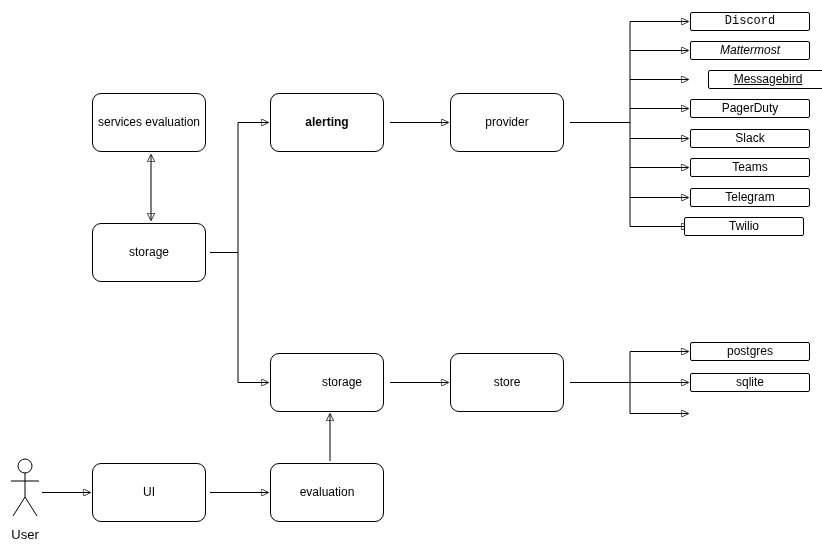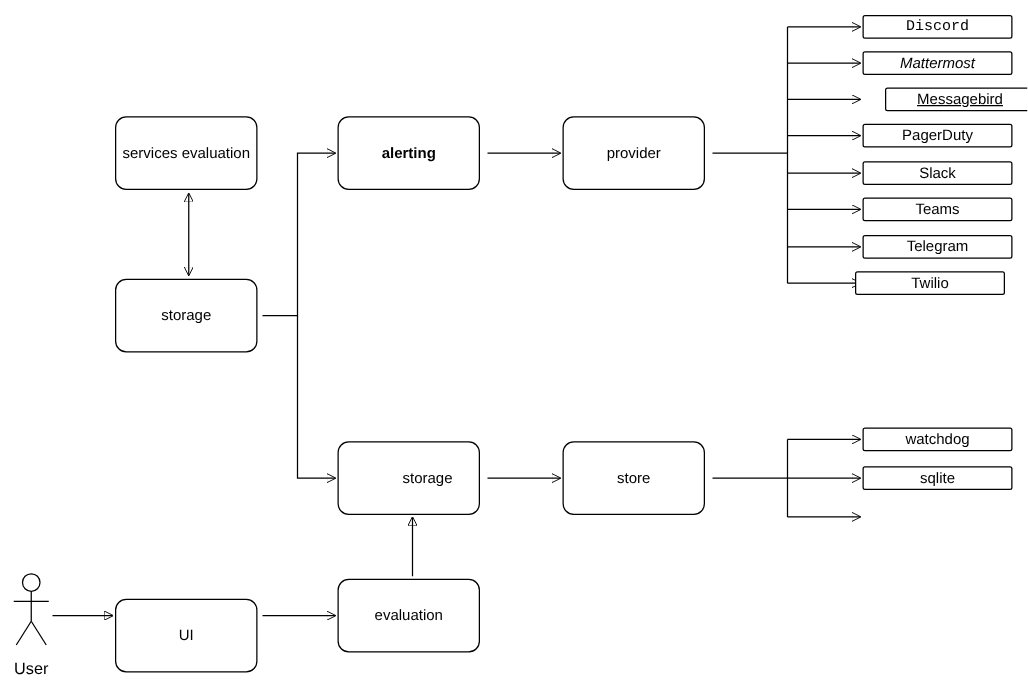--- a/index.html
+++ b/index.html
@@ -114,21 +114,21 @@
   </div>
   <div class="node big" style="left:450px; top:93px;">
     <span>provider</span>
   </div>
   <div class="node big" style="left:270px; top:353px;padding-left:30px;">
     <span>storage</span>
   </div>
   <div class="node big" style="left:450px; top:353px;">
     <span>store</span>
   </div>
-  <div class="node big" style="left:92px; top:463px;margin-top:16px;">
+  <div class="node big" style="left:92px; top:463px;">
     <span>UI</span>
   </div>
   <div class="node big" style="left:270px; top:463px;">
     <span>evaluation</span>
   </div>
 
   <div class="node small" style="left:690px; top:12px;font-family:Liberation Mono, monospace;">
     <span>Discord</span>
   </div>
   <div class="node small" style="left:690px; top:41px;font-style:italic;">
@@ -147,21 +147,21 @@
     <span>Teams</span>
   </div>
   <div class="node small" style="left:690px; top:188px;">
     <span>Telegram</span>
   </div>
   <div class="node small" style="left:684px; top:217px;">
     <span>Twilio</span>
   </div>
 
   <div class="node small" style="left:690px; top:342px;">
-    <span>watchdog</span>
+    <span>postgres</span>
   </div>
   <div class="node small" style="left:690px; top:373px;">
     <span>sqlite</span>
   </div>
 
   <div class="actor-label">User</div>
 
 </div>
 
 </body></html>

